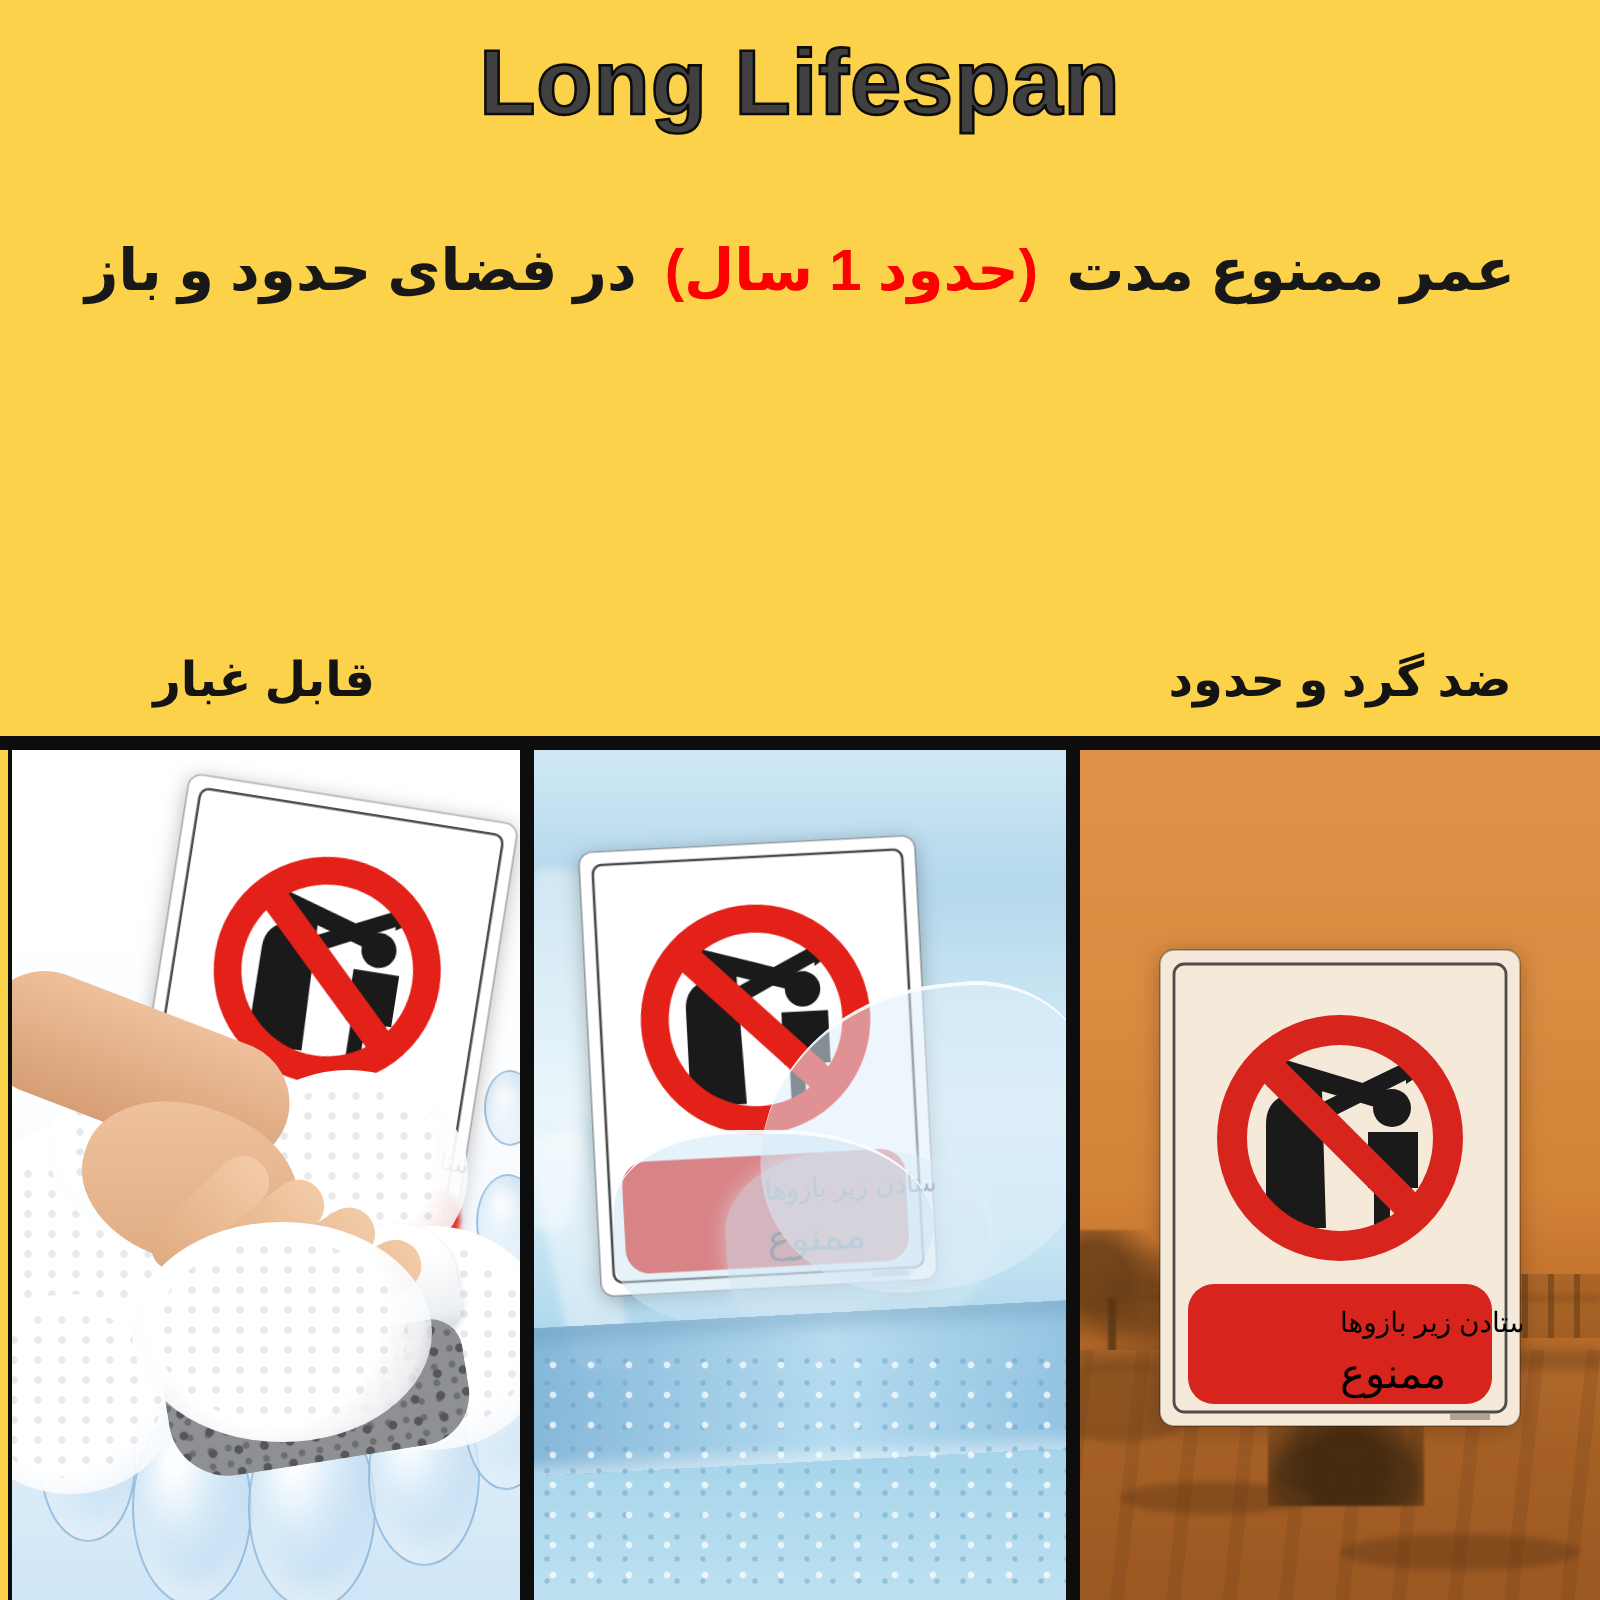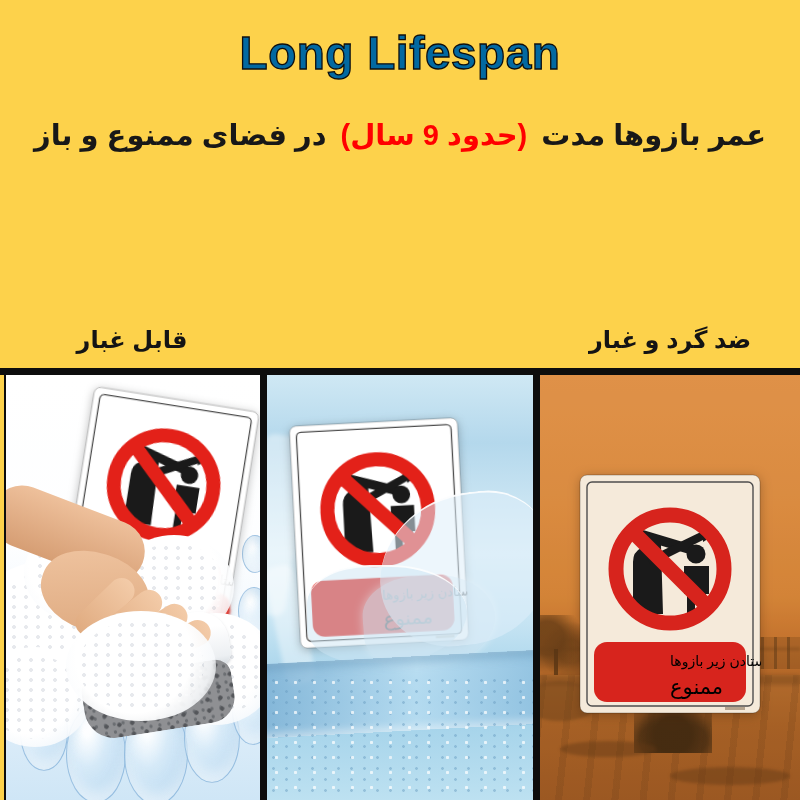--- a/index.html
+++ b/index.html
@@ -1,21 +1,21 @@
 <!DOCTYPE html>
 <html><head>
 <meta charset="utf-8">
 <style>
   html,body{margin:0;padding:0;}
   body{font-family:"Liberation Sans","DejaVu Sans",sans-serif;}
   #stage{position:relative;width:800px;height:800px;background:#fdd24b;overflow:hidden;}
 
   
-  .title{position:absolute;top:26px;left:0;width:100%;text-align:center;
-         font-size:46px;font-weight:bold;color:#0369a1;letter-spacing:.5px;
+  .title{position:absolute;top:14px;left:0;width:100%;text-align:center;
+         font-size:46px;font-weight:bold;color:#404040;letter-spacing:.5px;
          -webkit-text-stroke:1.3px #0d0d0d;}
   .subtitle{position:absolute;top:118px;left:0;width:100%;text-align:center;direction:rtl;
             font-size:29px;font-weight:bold;color:#181818;}
   .subtitle .hl{color:#ff0000;margin:0 14px;}
   .feature-label{position:absolute;top:326px;font-size:24px;font-weight:bold;color:#141414;
                  text-align:center;direction:rtl;width:240px;}
   .lbl-wash{left:12px;} .lbl-water{left:280px;} .lbl-dust{left:550px;}
 
   
   .panels{position:absolute;left:0;right:0;top:368px;bottom:0;background:#0d0d0d;}
@@ -127,25 +127,25 @@
   .pa3{left:-20px;top:306px;width:80px;height:40px;background:rgba(84,48,16,.5);}
   .dust-haze{position:absolute;inset:0;background:rgba(221,142,68,.18);}
 </style>
 </head>
 <body>
 
 <div id="stage">
 
   <div class="title">Long Lifespan</div>
   <div class="subtitle">
-    <span>عمر بازوها مدت</span><span class="hl">(حدود 9 سال)</span><span>در فضای ممنوع و باز</span>
+    <span>عمر ممنوع مدت</span><span class="hl">(حدود 1 سال)</span><span>در فضای حدود و باز</span>
   </div>
 
   <div class="feature-label lbl-wash">قابل غبار</div>
-  <div class="feature-label lbl-dust">ضد گرد و غبار</div>
+  <div class="feature-label lbl-dust">ضد گرد و حدود</div>
 
   <div class="panels">
     <div class="yellow-sliver"></div>
 
     <div class="panel panel-wash">
       <div class="drop dr1"></div>
       <div class="drop dr2"></div>
       <div class="drop dr3"></div>
       <div class="drop dr4"></div>
       <div class="drop dr5"></div>

